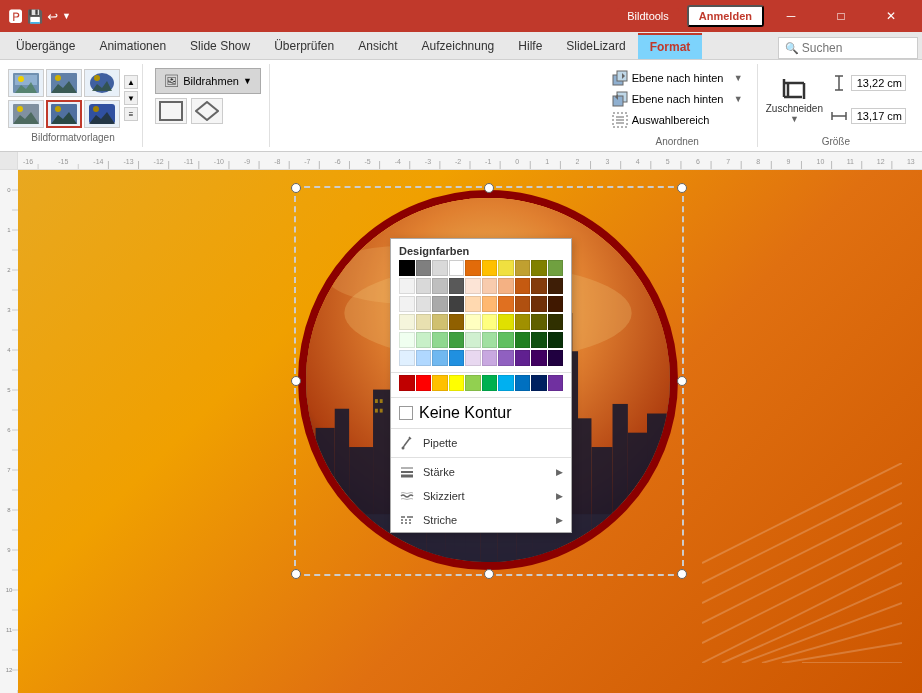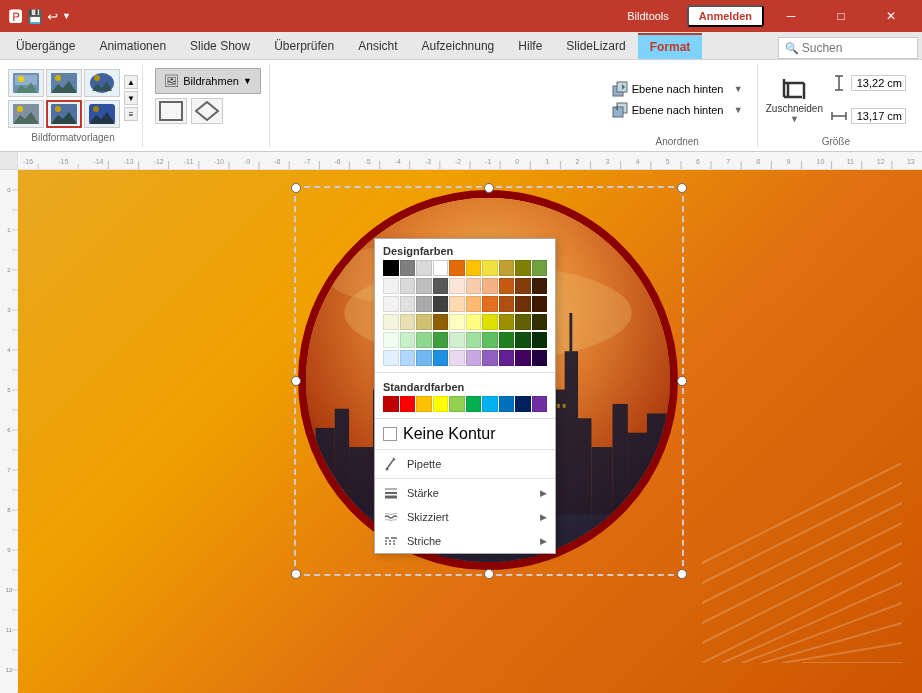--- a/index.html
+++ b/index.html
@@ -124,21 +124,21 @@
       bottom: 30px;
       right: 20px;
       width: 200px;
       height: 200px;
       opacity: 0.4;
     }
 
     
     .dropdown-overlay {
       position: absolute;
-      left: 356px;
+      left: 372px;
       top: 68px;
       width: 182px;
       background: white;
       border: 1px solid #aaa;
       box-shadow: 2px 2px 8px rgba(0,0,0,0.2);
       z-index: 100;
     }
 
     
     .bildrahmen-btn {
@@ -343,20 +343,31 @@
         <div class="ribbon-btn">
           <div class="ribbon-btn-icon">
             <svg width="16" height="16" viewBox="0 0 16 16">
                 <rect x="5" y="1" width="10" height="10" fill="#c0d8e8" stroke="#666" stroke-width="1"></rect>
                 <rect x="1" y="5" width="10" height="10" fill="#90b0d0" stroke="#666" stroke-width="1"></rect>
                 <polygon points="6,3 3,6 6,9" fill="#666"></polygon>
               </svg>
           </div>
           <span class="ribbon-btn-text">Ebene nach hinten</span>
           <span class="ribbon-btn-arrow">▼</span>
+        </div>
+        <div class="ribbon-btn">
+          <div class="ribbon-btn-icon">
+            <svg width="16" height="16" viewBox="0 0 16 16">
+                <rect x="1" y="1" width="14" height="14" fill="none" stroke="#666" stroke-width="1" stroke-dasharray="2,2"></rect>
+                <line x1="4" y1="5" x2="12" y2="5" stroke="#666" stroke-width="1"></line>
+                <line x1="4" y1="8" x2="12" y2="8" stroke="#666" stroke-width="1"></line>
+                <line x1="4" y1="11" x2="12" y2="11" stroke="#666" stroke-width="1"></line>
+              </svg>
+          </div>
+          <span class="ribbon-btn-text">Auswahlbereich</span>
         </div>
       </div>
       <div style="font-size:10px;color:#666;text-align:center;padding-top:2px;">Anordnen</div>
     </div>
 
     <div style="display:flex; flex-direction:column; padding:0 8px; min-width:140px;">
       <div style="flex:1; display:flex; align-items:center; gap:8px;">
         <div style="display:flex; flex-direction:column; align-items:center; cursor:pointer;">
           <svg width="28" height="28" viewBox="0 0 28 28">
             <line x1="4" y1="4" x2="4" y2="22" stroke="#333" stroke-width="2.5"></line>
@@ -696,21 +707,20 @@
           <div class="color-swatch" style="background:#c8a8e0;"></div>
           <div class="color-swatch" style="background:#9060c0;"></div>
           <div class="color-swatch" style="background:#602090;"></div>
           <div class="color-swatch" style="background:#400060;"></div>
           <div class="color-swatch" style="background:#200040;"></div>
         </div>
       </div>
 
       <div class="menu-divider"></div>
 
-      <div class="color-section-header">Standardfarben</div>
       <div class="color-grid">
         <div class="color-row">
           <div class="color-swatch" style="background:#c00000;"></div>
           <div class="color-swatch" style="background:#ff0000;"></div>
           <div class="color-swatch" style="background:#ffc000;"></div>
           <div class="color-swatch" style="background:#ffff00;"></div>
           <div class="color-swatch" style="background:#92d050;"></div>
           <div class="color-swatch" style="background:#00b050;"></div>
           <div class="color-swatch" style="background:#00b0f0;"></div>
           <div class="color-swatch" style="background:#0070c0;"></div>

